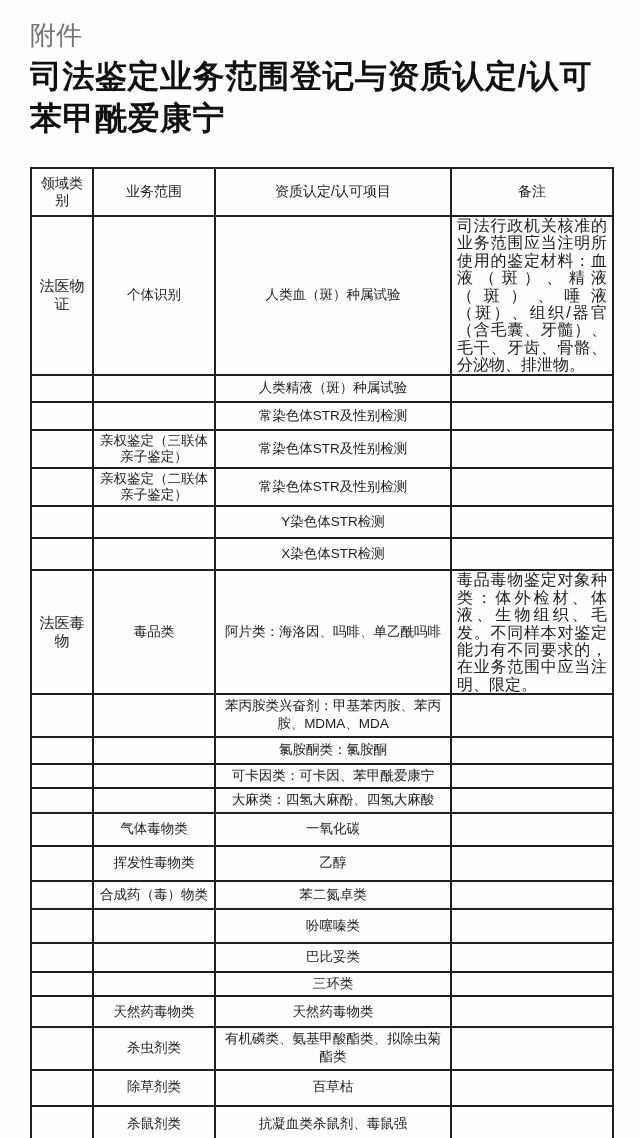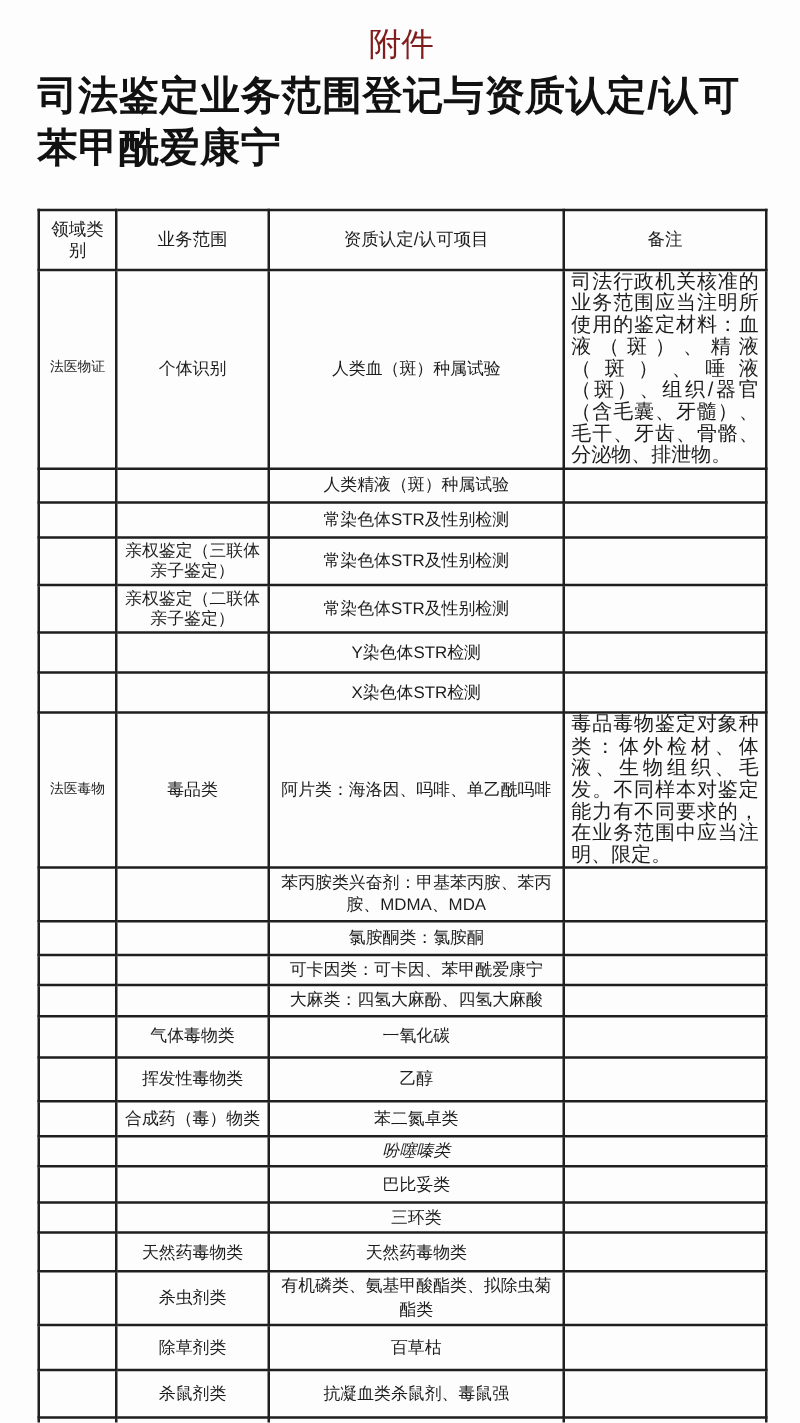--- a/index.html
+++ b/index.html
@@ -14,22 +14,21 @@
     color: #1c1c1c;
     font-family: "Liberation Sans", "DejaVu Sans", sans-serif;
   }
   .page {
     padding: 20px 28px 0 30px;
   }
   .attachment-label {
     font-size: 26px;
     line-height: 31px;
     font-weight: 400;
-    color: #7f1d1d;
-    text-align: center;
+    color: #737373;
   }
   .main-title {
     margin-top: 4px;
     font-size: 32px;
     line-height: 42px;
     font-weight: 700;
     text-align: left;
     color: #111;
     letter-spacing: 0.5px;
   }
@@ -51,21 +50,21 @@
     overflow: hidden;
   }
   .doc-table th {
     height: 42px;
     font-size: 14px;
     line-height: 1.25;
     text-align: center;
     padding: 2px 4px;
   }
   td.cell-category {
-    font-size: 11px;
+    font-size: 15px;
     line-height: 1.25;
     text-align: center;
     padding: 2px 4px;
   }
   td.cell-scope {
     font-size: 13.5px;
     line-height: 1.2;
     text-align: center;
     padding: 2px 5px;
   }
@@ -195,21 +194,21 @@
           <td class="cell-scope">挥发性毒物类</td>
           <td class="cell-project">乙醇</td>
           <td class="cell-remark"></td>
         </tr>
         <tr style="height: 28px;">
           <td class="cell-category"></td>
           <td class="cell-scope">合成药（毒）物类</td>
           <td class="cell-project">苯二氮卓类</td>
           <td class="cell-remark"></td>
         </tr>
-        <tr style="height: 24px; font-style: italic;">
+        <tr style="height: 34px;">
           <td class="cell-category"></td>
           <td class="cell-scope"></td>
           <td class="cell-project">吩噻嗪类</td>
           <td class="cell-remark"></td>
         </tr>
         <tr style="height: 29px;">
           <td class="cell-category"></td>
           <td class="cell-scope"></td>
           <td class="cell-project">巴比妥类</td>
           <td class="cell-remark"></td>

